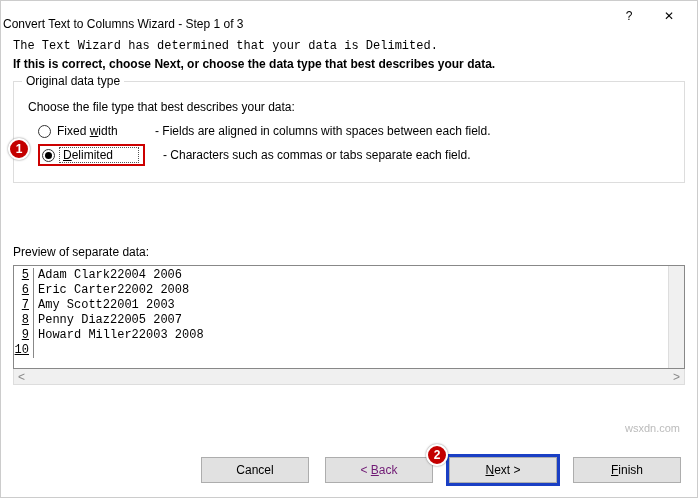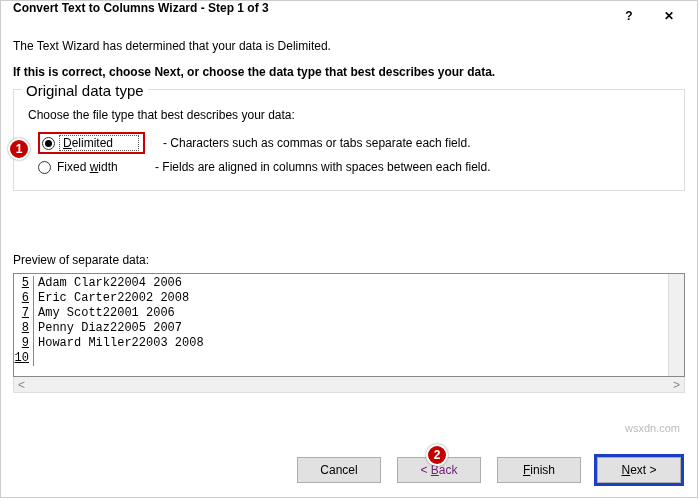--- a/index.html
+++ b/index.html
@@ -18,56 +18,55 @@
     border: 1px solid #ccc;
     width: 698px;
     height: 498px;
     display: flex;
     flex-direction: column;
     background: #fff;
   }
   .titlebar {
     height: 30px;
     display: flex;
-    align-items: flex-start;
-    padding: 0 8px 0 12px;
-    font-size: 12px;
-    font-weight: bold;
+    align-items: flex-end;
+    padding: 0 8px 0 2px;
+    font-size: 12px;
   }
   .titlebar .title { flex: 1; }
   .titlebar .tb-btn {
     width: 40px;
     height: 30px;
     display: flex;
     align-items: center;
     justify-content: center;
     font-family: "Segoe UI Symbol", sans-serif;
     font-size: 12px;
   }
   .content {
     padding: 4px 12px 0 12px;
     flex: 1;
     display: flex;
     flex-direction: column;
   }
-  .intro1 { margin: 4px 0 12px 0; }
+  .intro1 { margin: 4px 0 4px 0; font-family: Liberation Mono, monospace; }
   .intro2 { margin: 0 0 10px 0; font-weight: bold; }
   .fieldset {
     border: 1px solid #ddd;
     position: relative;
     padding: 16px 10px 10px 10px;
     margin-bottom: 8px;
   }
   .legend {
     position: absolute;
     top: -8px;
     left: 8px;
     background: #fff;
     padding: 0 4px;
-    font-size: 15px;
+    font-size: 12px;
   }
   .choose-line { margin: 2px 0 10px 4px; }
   .radio-row {
     display: flex;
     align-items: center;
     margin: 2px 0 6px 14px;
     gap: 6px;
   }
   .radio {
     width: 13px; height: 13px; border: 1px solid #333; border-radius: 50%;
@@ -133,21 +132,21 @@
     border-top: none; display: flex; justify-content: space-between;
     align-items: center; padding: 0 4px; color: #888;
   }
   .footer {
     display: flex;
     justify-content: flex-end;
     gap: 16px;
     padding: 12px 16px 14px 0;
   }
   .btn {
-    width: 84px; height: 26px;
+    width: 108px; height: 26px;
     background: #e1e1e1;
     border: 1px solid #adadad;
     display: flex; align-items: center; justify-content: center;
     font-size: 12px;
   }
   .btn.disabled { color: #701a75; }
   .btn.primary {
     outline: 3px solid #1a3fc4;
     outline-offset: 0;
     background: #e1e1e1;
@@ -174,47 +173,47 @@
 
   <div class="content">
     <div class="intro1">The Text Wizard has determined that your data is Delimited.</div>
     <div class="intro2">If this is correct, choose Next, or choose the data type that best describes your data.</div>
 
     <div class="fieldset">
       <div class="legend">Original data type</div>
       <div class="choose-line">Choose the file type that best describes your data:</div>
 
       <div class="radio-row">
+        <span class="radio"></span>
+        <span class="radio-label u"><span>Fixed </span><span class="ul">w</span><span>idth</span></span>
+        <span class="radio-desc">- Fields are aligned in columns with spaces between each field.</span>
+      </div>
+
+      <div class="radio-row">
         <span class="radio-focus">
           <span class="radio selected"></span>
           <span class="dotted-label radio-label u"><span class="ul">D</span><span>elimited</span></span>
         </span>
         <span class="radio-desc">- Characters such as commas or tabs separate each field.</span>
       </div>
-
-      <div class="radio-row">
-        <span class="radio"></span>
-        <span class="radio-label u"><span>Fixed </span><span class="ul">w</span><span>idth</span></span>
-        <span class="radio-desc">- Fields are aligned in columns with spaces between each field.</span>
-      </div>
     </div>
 
     <div class="preview-label">Preview of separate data:</div>
     <div class="preview-box">
       <div class="preview-row">
           <span class="preview-num">5</span>
           <span class="preview-text">Adam Clark22004 2006</span>
         </div>
       <div class="preview-row">
           <span class="preview-num">6</span>
           <span class="preview-text">Eric Carter22002 2008</span>
         </div>
       <div class="preview-row">
           <span class="preview-num">7</span>
-          <span class="preview-text">Amy Scott22001 2006</span>
+          <span class="preview-text">Amy Scott22001 2003</span>
         </div>
       <div class="preview-row">
           <span class="preview-num">8</span>
           <span class="preview-text">Penny Diaz22005 2007</span>
         </div>
       <div class="preview-row">
           <span class="preview-num">9</span>
           <span class="preview-text">Howard Miller22003 2008</span>
         </div>
       <div class="preview-row">
@@ -227,25 +226,25 @@
       <span>&lt;</span>
       <span>&gt;</span>
     </div>
   </div>
 
   <div class="footer">
     <div class="btn">Cancel</div>
     <div class="btn disabled">
         <span>&lt; <span class="ul">B</span>ack</span>
       </div>
+    <div class="btn primary">
+        <span><span class="ul">N</span>ext &gt;</span>
+      </div>
     <div class="btn">
         <span><span class="ul">F</span>inish</span>
-      </div>
-    <div class="btn primary">
-        <span><span class="ul">N</span>ext &gt;</span>
       </div>
   </div>
 
 </div>
 
 <div id="callout1" class="callout">1</div>
 <div id="callout2" class="callout">2</div>
 <div class="watermark">wsxdn.com</div>
 
 </body></html>

